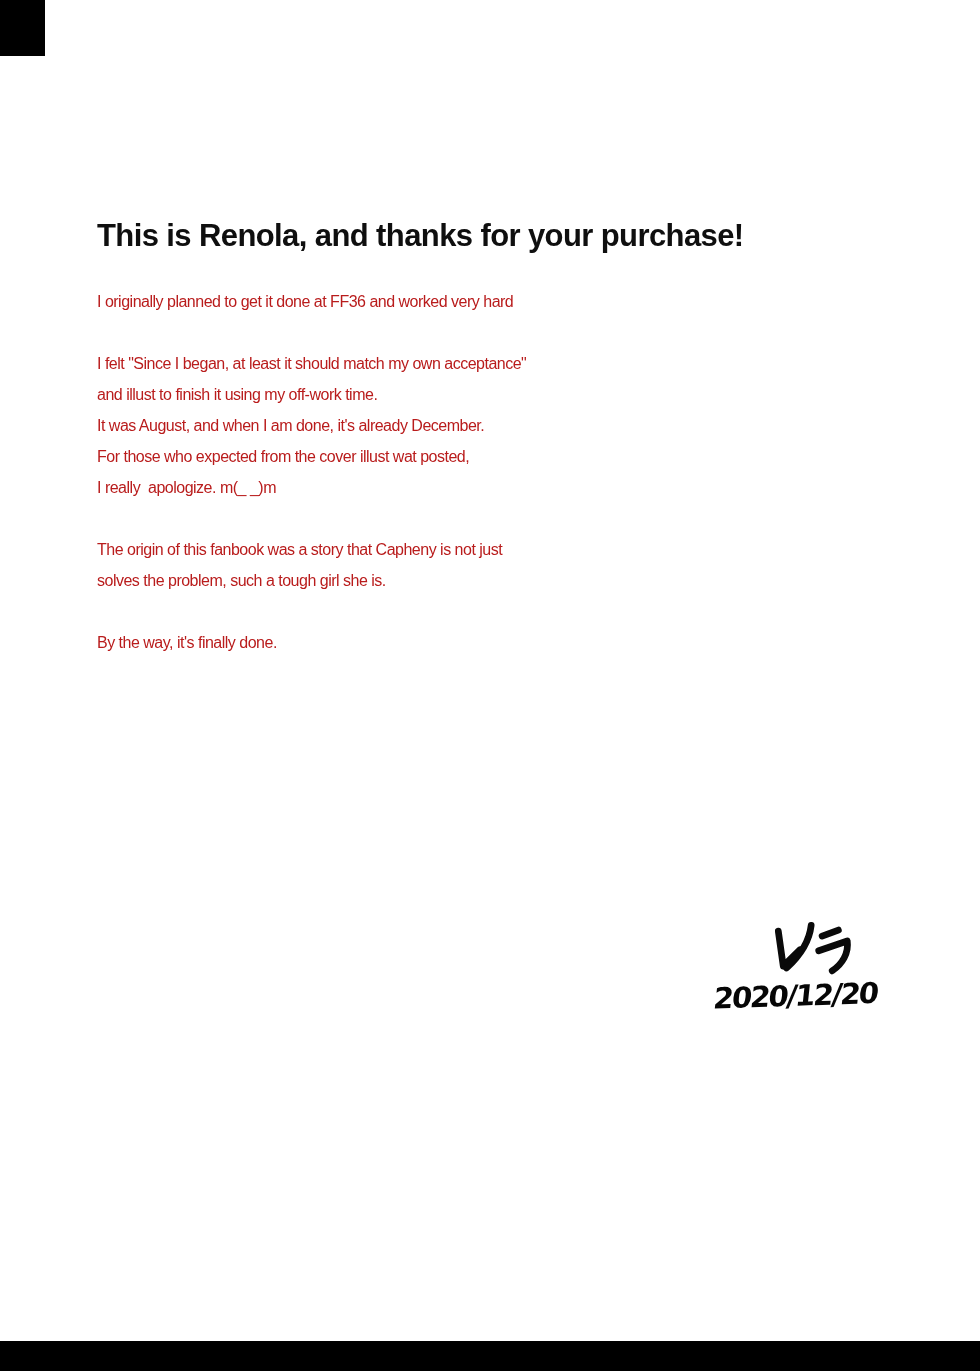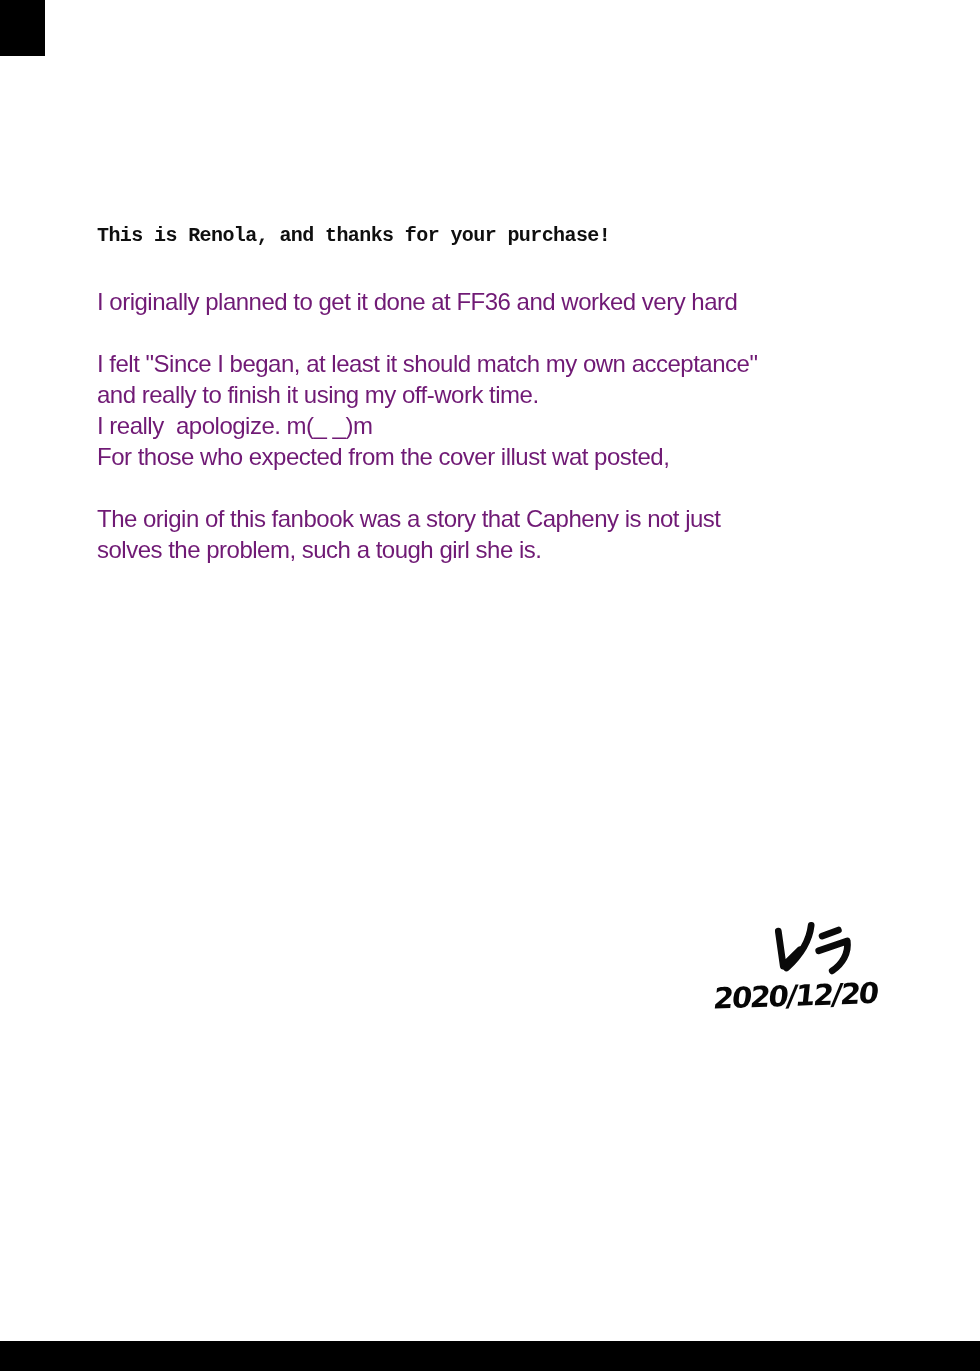--- a/index.html
+++ b/index.html
@@ -20,34 +20,33 @@
     width: 980px; height: 30px;
     background: #000000;
   }
   .content {
     position: absolute; left: 97px; top: 216px;
     width: 800px;
     color: #1e1e1e;
   }
   .content h1 {
     margin: 0 0 30px 0;
-    font-size: 20px; line-height: 40px;
+    font-size: 31px; line-height: 40px;
     font-weight: bold;
     letter-spacing: -0.6px;
     color: #0f0f0f;
     white-space: pre;
-    font-family: Liberation Mono, monospace;
   }
   .para { margin: 0 0 31px 0; }
   .para:last-child { margin-bottom: 0; }
   .line {
-    font-size: 24px; line-height: 31px;
+    font-size: 16px; line-height: 31px;
     letter-spacing: -0.5px;
     white-space: pre;
-    color: #701a75;
+    color: #b91c1c;
   }
   .signature-kana {
     position: absolute; left: 770px; top: 921px;
     width: 88px; height: 57px;
     transform: rotate(-3deg);
   }
   .signature-kana path {
     fill: none; stroke: #0a0a0a;
     stroke-width: 6.5;
     stroke-linecap: round; stroke-linejoin: round;
@@ -69,29 +68,31 @@
 <div class="scan-corner"></div>
 
 <main class="content">
   <h1>This is Renola, and thanks for your purchase!</h1>
   <div id="paragraphs">
       <div class="para">
         <div class="line">I originally planned to get it done at FF36 and worked very hard</div>
       </div>
       <div class="para">
         <div class="line">I felt "Since I began, at least it should match my own acceptance"</div>
-        <div class="line">and really to finish it using my off-work time.</div>
+        <div class="line">and illust to finish it using my off-work time.</div>
+        <div class="line">It was August, and when I am done, it's already December.</div>
+        <div class="line">For those who expected from the cover illust wat posted,</div>
         <div class="line">I really  apologize. m(_ _)m</div>
-        <div class="line">For those who expected from the cover illust wat posted,</div>
       </div>
       <div class="para">
         <div class="line">The origin of this fanbook was a story that Capheny is not just</div>
         <div class="line">solves the problem, such a tough girl she is.</div>
       </div>
       <div class="para">
+        <div class="line">By the way, it's finally done.</div>
       </div>
     </div>
 </main>
 
 <svg class="signature-kana" viewBox="0 0 85 55" aria-label="レノラ">
 
   <path d="M9,8 L12,42 L29,27"></path>
 
   <path d="M41,4 C39,16 32,30 15,44"></path>
 

